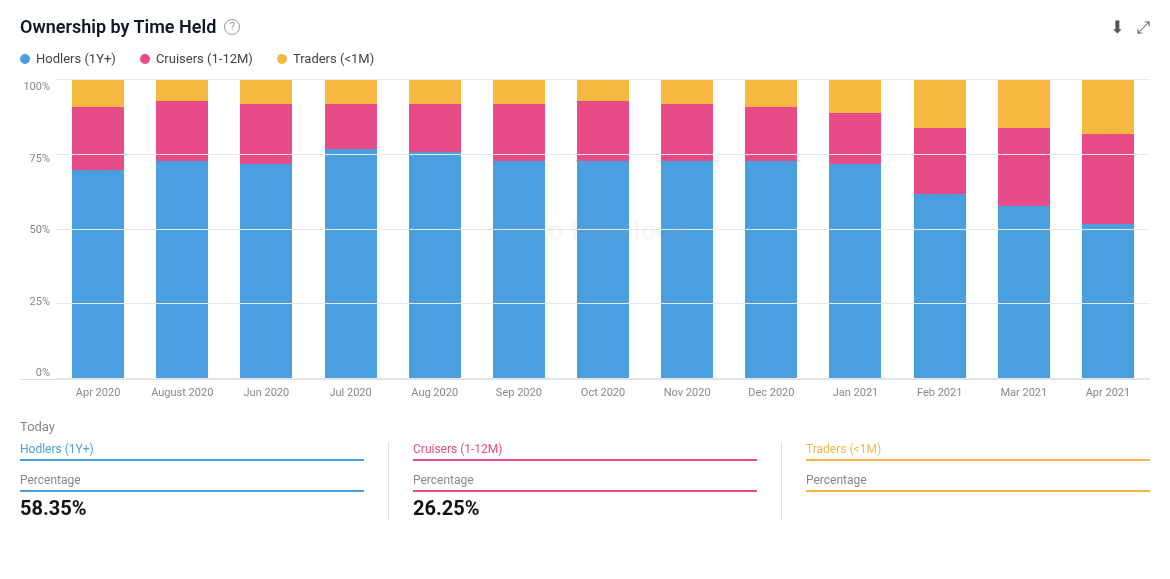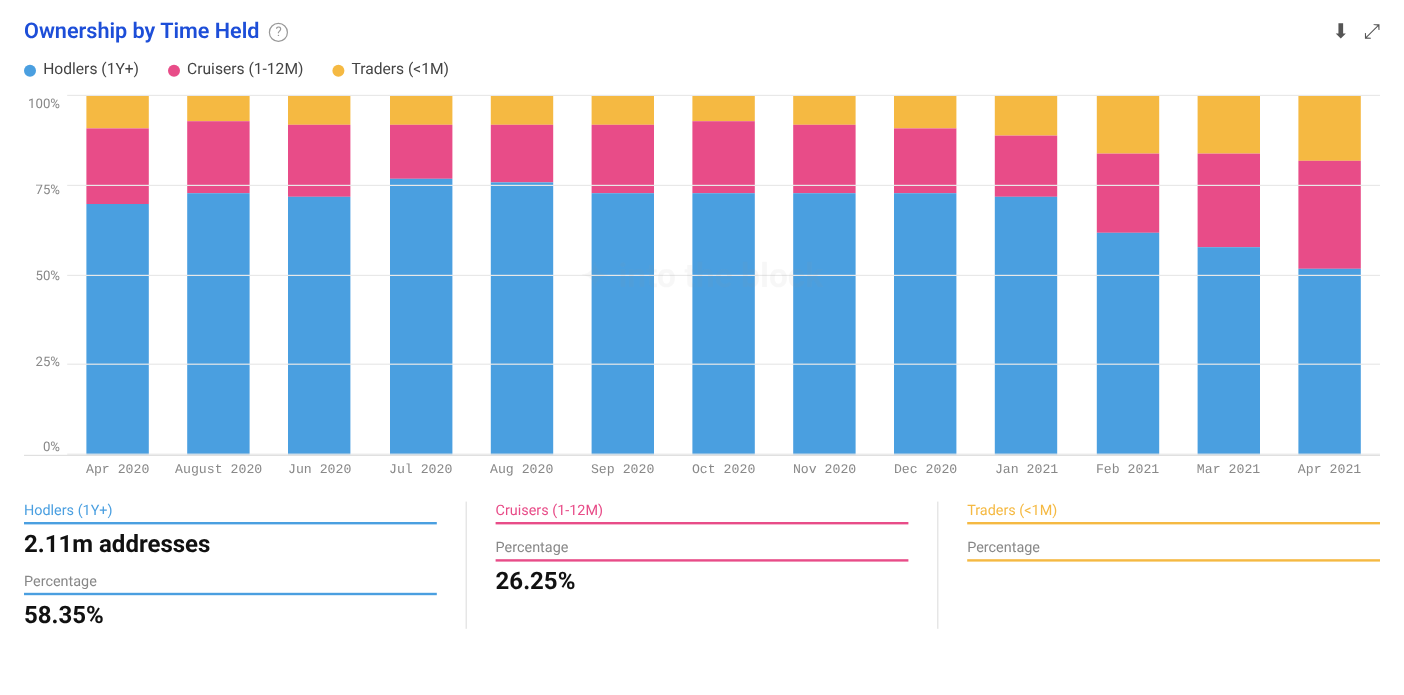--- a/index.html
+++ b/index.html
@@ -18,21 +18,21 @@
       margin-bottom: 14px;
     }
     .header-left {
       display: flex;
       align-items: center;
       gap: 8px;
     }
     .title {
       font-size: 18px;
       font-weight: 600;
-      color: #1d4ed8;
+      color: #0f172a;
     }
     .help-icon {
       width: 16px;
       height: 16px;
       border-radius: 50%;
       border: 1.5px solid #999;
       color: #999;
       font-size: 11px;
       display: flex;
       align-items: center;
@@ -127,21 +127,20 @@
       flex-direction: column;
       justify-content: flex-end;
     }
     .bar-segment {
       width: 100%;
     }
     .x-labels {
       display: flex;
       padding-left: 36px;
       margin-top: 6px;
-      font-family: Liberation Mono, monospace;
     }
     .x-label {
       flex: 1;
       text-align: center;
       font-size: 11px;
       color: #888;
     }
     .watermark {
       position: absolute;
       top: 50%;
@@ -373,24 +372,24 @@
       <div class="x-label">Oct 2020</div>
       <div class="x-label">Nov 2020</div>
       <div class="x-label">Dec 2020</div>
       <div class="x-label">Jan 2021</div>
       <div class="x-label">Feb 2021</div>
       <div class="x-label">Mar 2021</div>
       <div class="x-label">Apr 2021</div>
     </div>
 
   <div class="stats-section">
+    <div class="today-label">Today</div>
     <div class="stats-row" id="stats-row">
         <div class="stat-group">
       <span class="stat-label" style="color:#4A9FE0; border-color:#4A9FE0;">Hodlers (1Y+)</span>
-      <span class="stat-value">2.11m addresses</span>
       <span class="stat-label" style="color:#888; border-color:#4A9FE0; margin-top:8px;">Percentage</span>
       <span class="stat-value">58.35%</span>
     </div>
         <div class="divider-v"></div>
         <div class="stat-group">
       <span class="stat-label" style="color:#E84C88; border-color:#E84C88;">Cruisers (1-12M)</span>
       <span class="stat-label" style="color:#888; border-color:#E84C88; margin-top:8px;">Percentage</span>
       <span class="stat-value">26.25%</span>
     </div>
         <div class="divider-v"></div>

